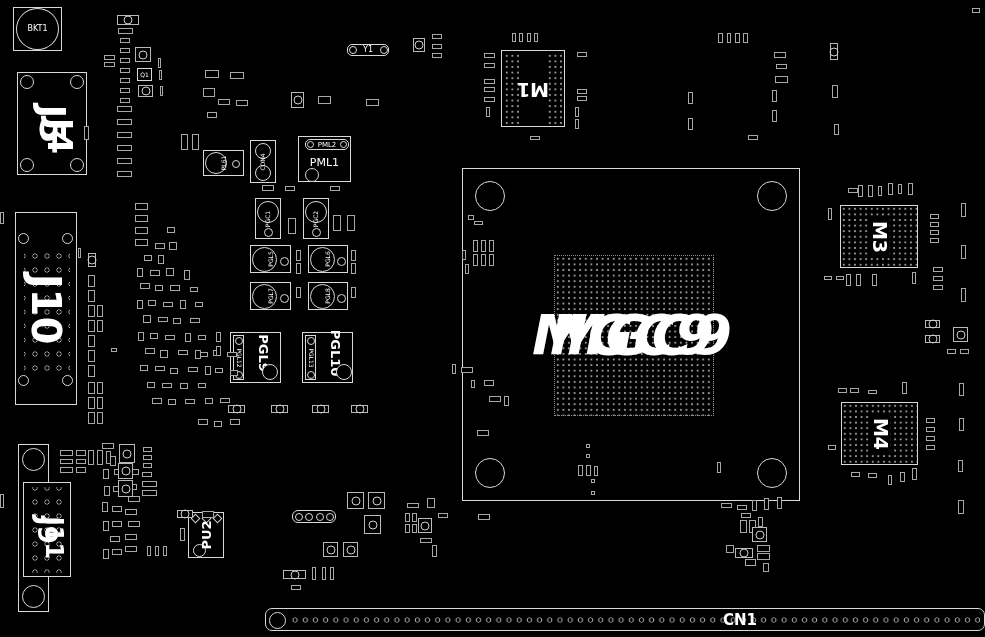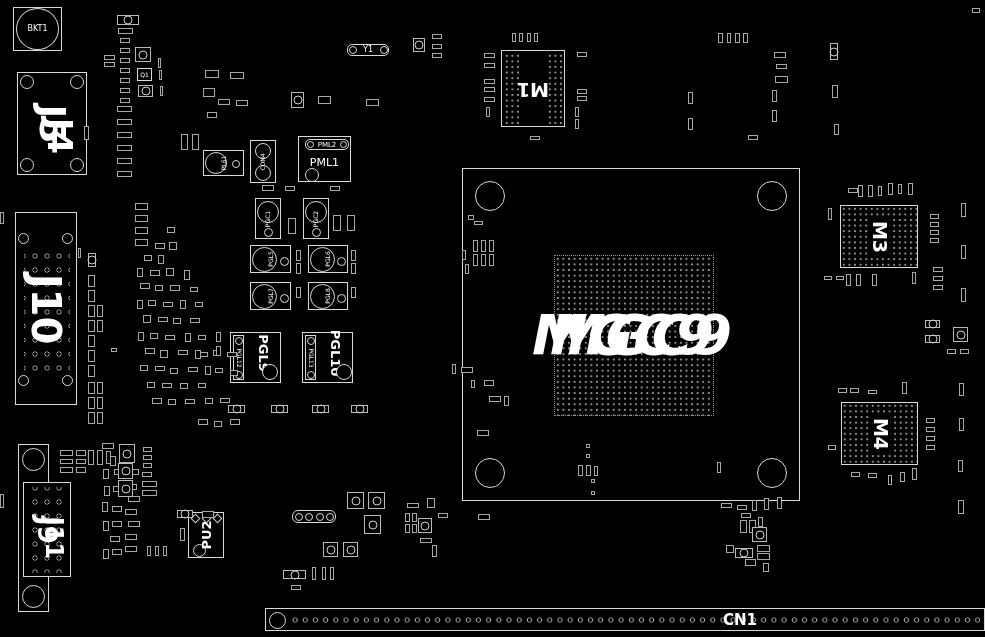--- a/index.html
+++ b/index.html
@@ -178,21 +178,21 @@
     <span class="lbl" style="font-size:6px;">Q1</span>
   </div>
 
   <div class="comp" style="left:292px;top:510px;width:44px;height:13px;border-radius:6px;">
     <span class="circle" style="left:2px;top:2px;width:8px;height:8px;"></span>
     <span class="circle" style="left:12px;top:2px;width:8px;height:8px;"></span>
     <span class="circle" style="left:23px;top:2px;width:8px;height:8px;"></span>
     <span class="circle" style="left:33px;top:2px;width:8px;height:8px;"></span>
   </div>
 
-  <div class="comp" style="left:265px;top:608px;width:720px;height:23px;">
+  <div class="comp" style="left:265px;top:608px;width:720px;height:23px;border-radius:7px;">
     <span class="circle" style="left:3px;top:3px;width:17px;height:17px;"></span>
     <div class="dotrow" style="position:absolute;left:24px;top:6px;width:690px;height:10px;"></div>
     <span class="lbl big" style="font-size:15px;left:66%;">CN1</span>
   </div>
 
   <div id="parts-layer">
       <div class="sp" style="left: 118px; top: 28px; width: 15px; height: 6px;"></div>
       <div class="sp" style="left: 120px; top: 38px; width: 10px; height: 5px;"></div>
       <div class="sp" style="left: 120px; top: 48px; width: 10px; height: 5px;"></div>
       <div class="sp" style="left: 120px; top: 58px; width: 10px; height: 5px;"></div>

